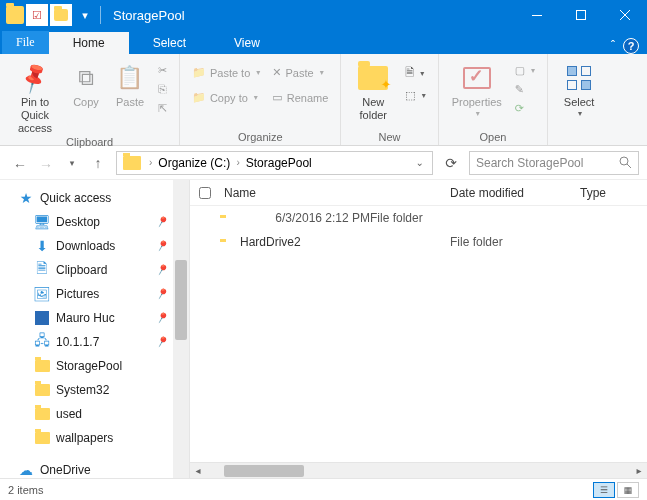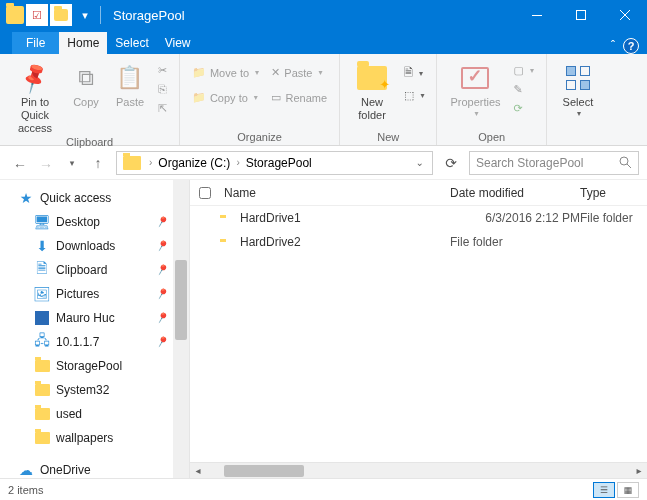--- a/index.html
+++ b/index.html
@@ -11,22 +11,22 @@
 .qat .folder-mini { width: 18px; height: 18px; background: #ffd75e; border-radius: 2px; position: relative; }
 .qat .folder-mini::before { content:""; position:absolute; top:-3px; left:0; width:8px; height:4px; background:#ffd75e; border-radius:1px; }
 .qat-btn { width: 22px; height: 22px; display:flex; align-items:center; justify-content:center; background:#fff; color:#444; font-size:11px; }
 .qat-sep { width:1px; height:18px; background: rgba(255,255,255,0.5); margin: 0 2px; }
 .title-text { margin-left: 10px; font-size: 13px; }
 .win-controls { margin-left:auto; display:flex; }
 .win-btn { width: 44px; height: 30px; display:flex; align-items:center; justify-content:center; color:#fff; font-size:11px; }
 
 
 .tabrow { height: 24px; background:#0078d7; display:flex; align-items:flex-end; }
-.file-tab { background:#1e90e8; color:#fff; padding: 4px 14px; font-size:12px; margin-left:12px; }
-.tab { padding: 4px 8px; font-size:12px; color:#fff; }
+.file-tab { background:#1e90e8; color:#fff; padding: 4px 14px; font-size:12px; margin-left:2px;font-family:Liberation Serif, serif; }
+.tab { padding: 4px 24px; font-size:12px; color:#fff; }
 .tab.active { background:#f5f6f7; color:#222; }
 .tabrow-right { margin-left:auto; display:flex; align-items:center; padding-right:8px; gap:8px; color:#fff; }
 .help-icon { width:16px; height:16px; border-radius:50%; background:#0a66c2; color:#fff; display:flex; align-items:center; justify-content:center; font-size:11px; font-weight:bold; border:1px solid #fff; }
 
 
 .ribbon { height: 92px; background:#f5f6f7; border-bottom:1px solid #d9d9d9; display:flex; }
 .group { border-right:1px solid #e1e1e1; padding: 4px 8px 0 8px; display:flex; flex-direction:column; }
 .group-body { flex:1; display:flex; align-items:flex-start; gap:4px; }
 .group-label { text-align:center; font-size:11px; color:#666; padding-bottom:2px; }
 .big-btn { display:flex; flex-direction:column; align-items:center; width: 54px; padding-top:4px; color:#444; font-size:11px; line-height:1.2; text-align:center; cursor:default; }
@@ -171,21 +171,21 @@
       </div>
     </div>
     <div class="group-label">Clipboard</div>
   </div>
 
   <div class="group">
     <div class="group-body">
       <div class="small-col" style="padding-top:6px;gap:8px">
         <div class="small-btn disabled">
             <span>📁</span>
-            <span>Move to</span>
+            <span>Paste to</span>
             <span class="dd">▾</span>
           </div>
         <div class="small-btn disabled">
             <span>📁</span>
             <span>Copy to</span>
             <span class="dd">▾</span>
           </div>
       </div>
       <div class="small-col" style="padding-top:6px;gap:8px">
         <div class="small-btn disabled">
@@ -382,21 +382,20 @@
           <input type="checkbox" style="">
         </div>
       <div class="col-name">Name</div>
       <div class="col-date">Date modified</div>
       <div class="col-type">Type</div>
     </div>
     <div class="rows" id="file-rows">
         <div class="row">
           <div class="sp"></div>
           <div class="ico"><span class="folder-s"></span></div>
-          <div class="nm">HardDrive1</div>
           <div class="dt">6/3/2016 2:12 PM</div>
           <div class="tp">File folder</div>
         </div>
         <div class="row">
           <div class="sp"></div>
           <div class="ico"><span class="folder-s"></span></div>
           <div class="nm">HardDrive2</div>
           <div class="tp">File folder</div>
         </div>
       </div>

